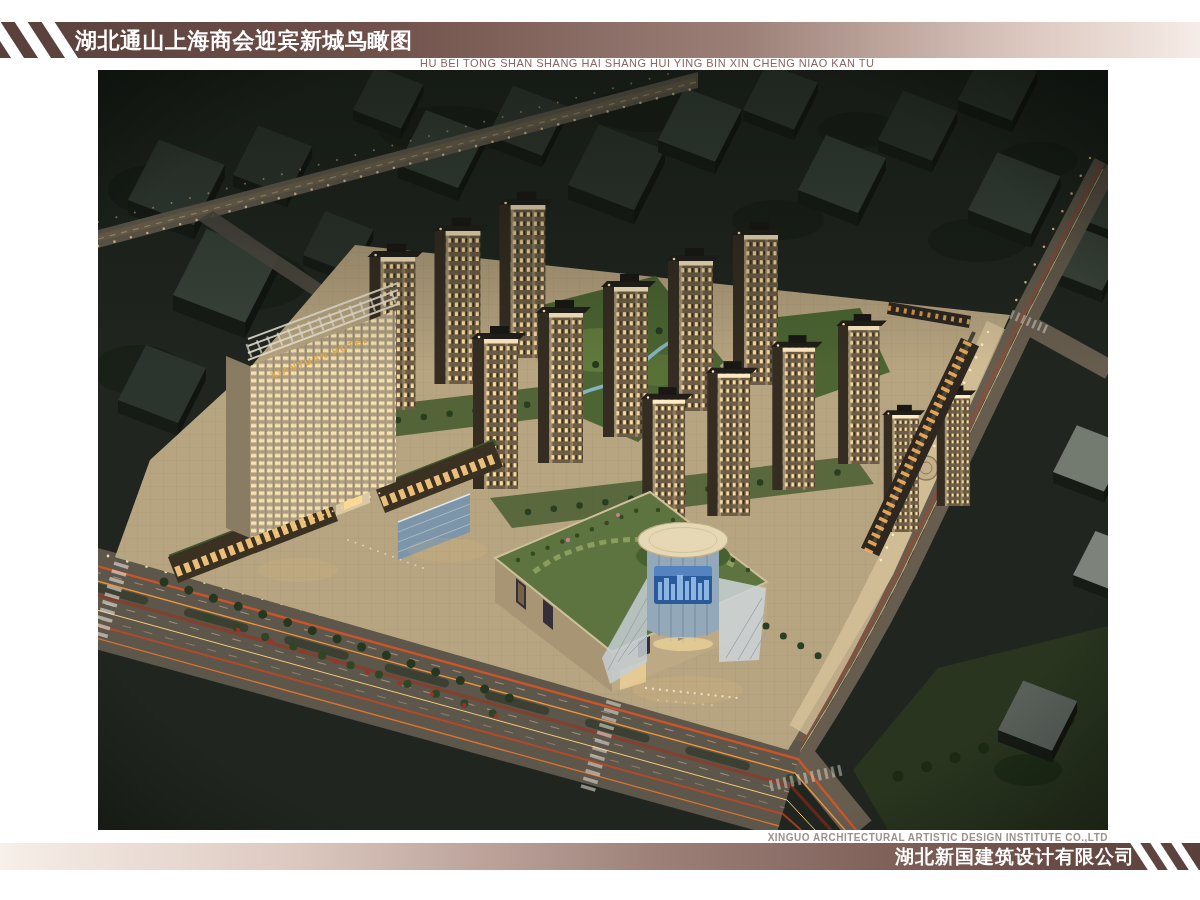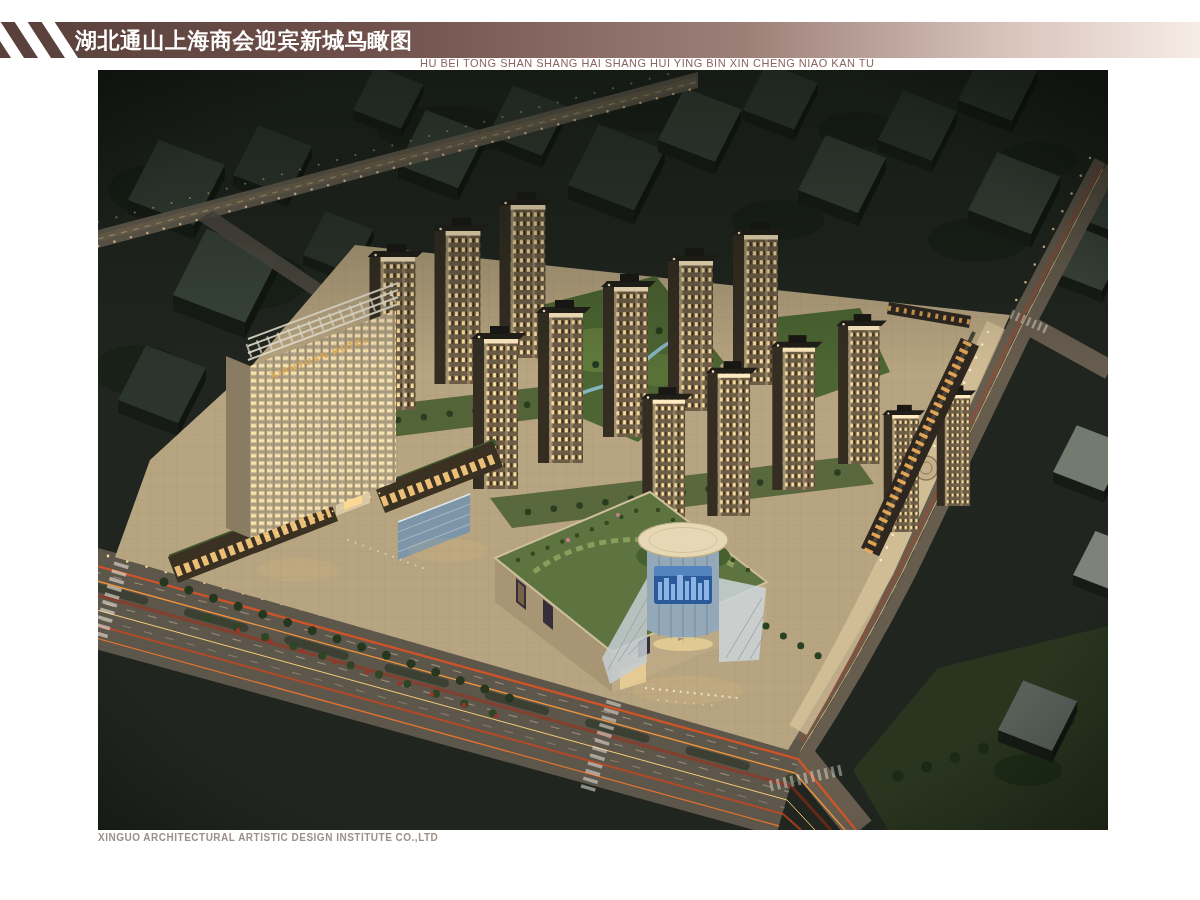--- a/index.html
+++ b/index.html
@@ -13,21 +13,21 @@
   .top-bar .stripes i:nth-child(2){left:27px;}
   .top-bar .stripes i:nth-child(3){left:54px;}
   .title{position:absolute;left:75px;top:0;line-height:38px;font-size:22px;font-weight:bold;
          color:#ffffff;letter-spacing:0.5px;white-space:nowrap;}
   .pinyin{position:absolute;left:420px;top:57px;font-size:11px;font-weight:normal;color:#8a6660;
           letter-spacing:0.5px;white-space:nowrap;}
   
   .render{position:absolute;left:98px;top:70px;width:1010px;height:760px;background:#20261f;}
   .render svg{display:block;width:100%;height:100%;}
   
-  .footer-en{position:absolute;left:98px;top:832px;width:1010px;text-align:left;font-size:10px;
+  .footer-en{position:absolute;left:98px;top:832px;width:1010px;text-align:right;font-size:10px;
              font-weight:bold;color:#9c918a;letter-spacing:0.5px;}
   .bottom-bar{position:absolute;left:0;top:843px;width:1200px;height:27px;overflow:hidden;
      background:linear-gradient(90deg,#f7efe9 0%,#dcc8bf 25%,#9c8078 55%,#6e4f49 85%,#59403b 100%);}
   .bottom-bar .company{position:absolute;left:895px;top:0;line-height:28px;font-size:19px;
      font-weight:bold;color:#ffffff;letter-spacing:1px;white-space:nowrap;}
   .bottom-bar .stripes i{top:-5px;height:40px;width:10px;}
   .bottom-bar .stripes i:nth-child(1){left:1140px;}
   .bottom-bar .stripes i:nth-child(2){left:1160px;}
   .bottom-bar .stripes i:nth-child(3){left:1181px;}
   text{font-family:"Liberation Sans","DejaVu Sans",sans-serif;}
@@ -293,14 +293,18 @@
       <ellipse cx="590" cy="620" rx="55" ry="14" fill="#ffcf82" opacity="0.12"></ellipse>
     </g>
 
     <rect width="1010" height="300" fill="url(#topshade)"></rect>
     <rect width="1010" height="760" fill="url(#vig)"></rect>
   </svg>
   </div>
 
   <div class="footer-en">XINGUO ARCHITECTURAL ARTISTIC DESIGN INSTITUTE CO.,LTD</div>
 
+  <div class="bottom-bar">
+    <span class="company">湖北新国建筑设计有限公司</span>
+    <span class="stripes"><i></i><i></i><i></i></span>
+  </div>
 
 </div>
 
 </body></html>

